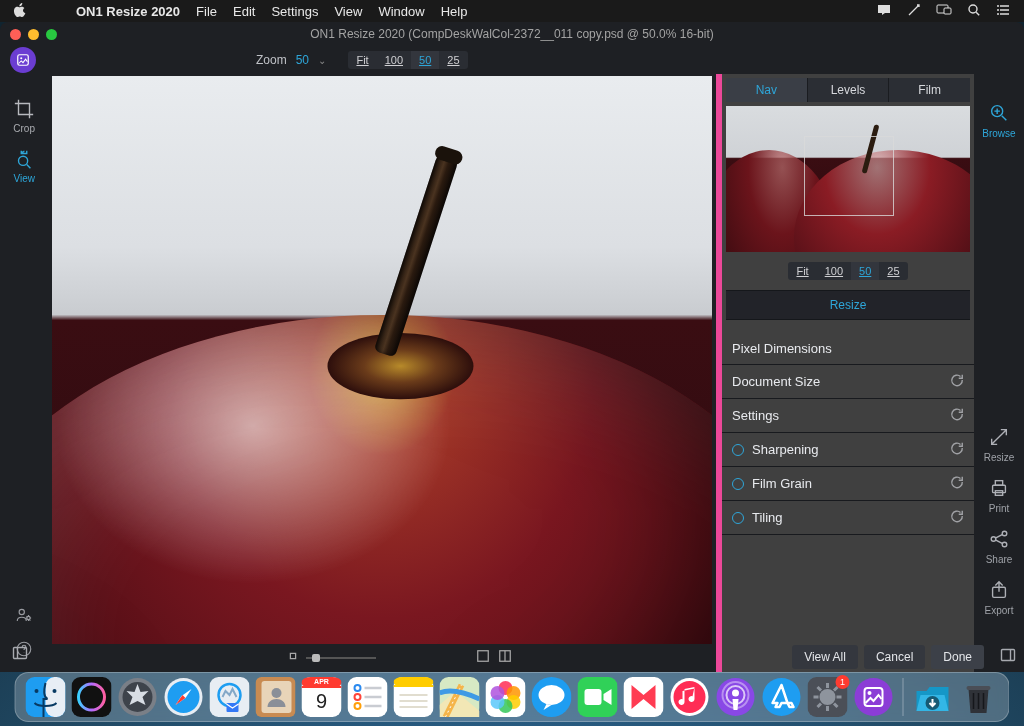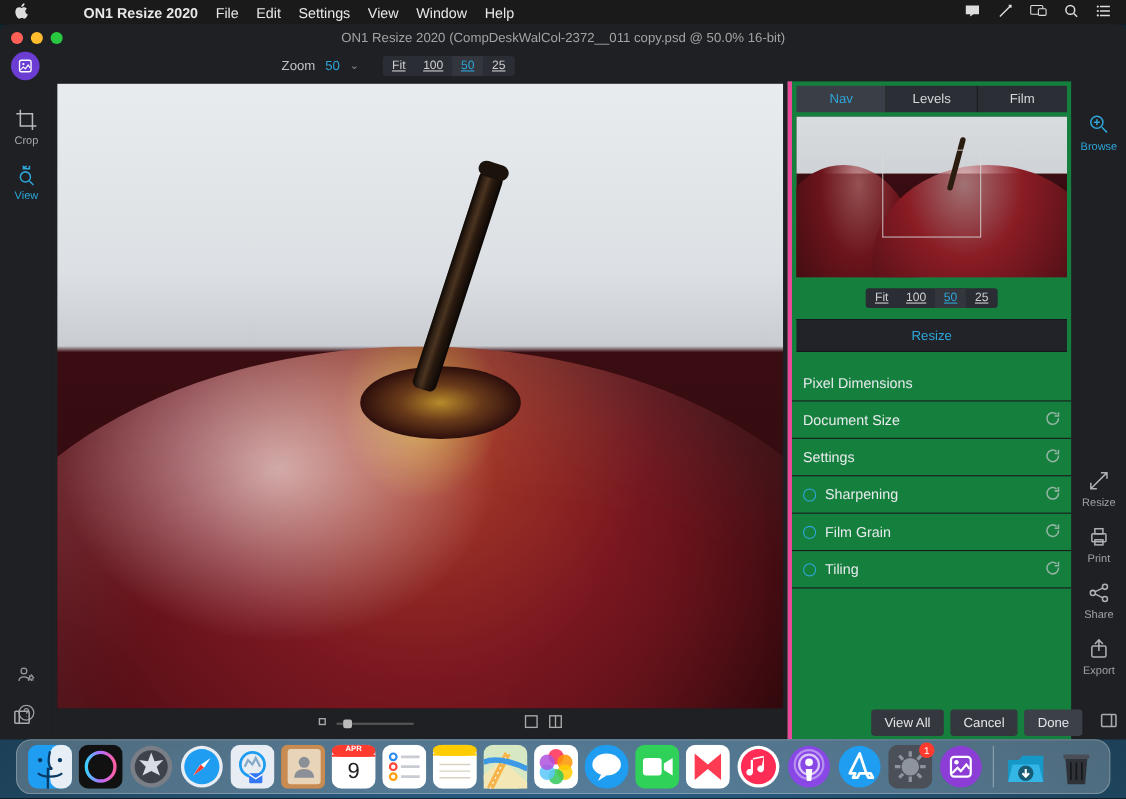--- a/index.html
+++ b/index.html
@@ -29,21 +29,21 @@
   .zoom-val { color:#2ea6d9; margin:0 3px;}
   .seg { display:flex; margin-left:16px; background:#2a2d33; border-radius:3px; overflow:hidden;}
   .seg button { background:transparent; border:none; color:#cfcfd2; font-size:11px; padding:3px 8px; cursor:pointer;text-decoration:underline;}
   .seg button.active { color:#2ea6d9; background:#33363d;}
   .chev { color:#888; font-size:10px; }
 
   
   .content { flex: 1; display: flex; min-height: 0; }
 
   .left-tools { width: 48px; background: #1e2024; display:flex; flex-direction:column; align-items:center; padding-top: 20px; gap: 6px; color:#a9abb0; font-size:10px; }
-  .tool { display:flex; flex-direction:column; align-items:center; gap:3px; cursor:pointer; padding:4px 0;}
+  .tool { display:flex; flex-direction:column; align-items:flex-end; gap:3px; cursor:pointer; padding:4px 0;}
   .tool svg { width:22px; height:22px; fill:none; stroke:#b7b9be; stroke-width:1.5;}
   .tool.active svg { stroke:#2ea6d9; }
   .tool.active span { color:#2ea6d9;}
   .left-tools .spacer { flex:1; }
   .left-bottom { display:flex; flex-direction:column; align-items:center; gap:14px; padding-bottom: 12px;}
   .left-bottom svg { width:18px; height:18px; fill:none; stroke:#9a9ca2; stroke-width:1.5;}
 
   .canvas-area { flex:1; background:#1e2024; display:flex; flex-direction:column; min-width:0;}
   .canvas-wrap { flex:1; margin: 2px 4px 0 4px; position:relative; overflow:hidden;}
   .canvas-bottom { height:28px; display:flex; align-items:center; gap:10px; padding:0 8px; color:#aaa;}
@@ -62,21 +62,21 @@
   .apple-dip { position:absolute; left:44%; top:42%; width:22%; height:18%; border-radius:50%;
     background: radial-gradient(ellipse at 50% 50%, #b78a2a 0%, #6a3b1a 35%, #2e0f0c 70%, #120607 100%);
     transform: translate(-10%, 0) scaleY(.65); filter: blur(.3px);}
   .stem { position:absolute; left:50%; top:12%; width:22px; height:210px; transform-origin: bottom center;
     transform: translateX(-40%) rotate(18deg);
     background: linear-gradient(90deg,#1c120b,#4a3320 40%,#2a1a0f 60%,#0c0806);
     border-radius: 10px 10px 6px 6px; box-shadow: 2px 0 4px #0008 inset;}
   .stem::after{content:"";position:absolute;top:-6px;left:-3px;width:28px;height:14px;border-radius:8px;background:#1a120b;}
 
   
-  .right-panel { width:258px; background:#15803d; border-left:4px solid #ec4899; display:flex; flex-direction:column;}
+  .right-panel { width:258px; background:#404040; border-left:6px solid #ec4899; display:flex; flex-direction:column;}
   .tabs3 { display:flex; margin:4px 4px 0 4px;}
   .tabs3 button { flex:1; background:#2b2e34; border:none; color:#d6d8dc; font-size:12px; padding:5px 0; cursor:pointer; border-right:1px solid #1a1c20;}
   .tabs3 button:last-child{border-right:none;}
   .tabs3 button.active { background:#3a3e46; color:#2ea6d9;}
   .nav-thumb { margin:4px; height:146px; position:relative; background:#555; overflow:hidden;}
   .nav-thumb .bg { position:absolute; inset:0; background: linear-gradient(180deg,#d9dcdf 0%,#cfd2d6 35%,#3a0d12 36%,#27080d 100%);}
   .nav-thumb .ap { position:absolute; left:28%; top:30%; width:85%; height:120%; border-radius:50%;
      background: radial-gradient(ellipse at 40% 10%, #e7b6b699 0%, #8a1c24 30%, #4c0e15 70%, #240609 100%);}
   .nav-thumb .ap2 { position:absolute; left:-10%; top:30%; width:55%; height:120%; border-radius:50%;
      background: radial-gradient(ellipse at 60% 10%, #c37373aa 0%, #6b141b 30%, #3a0b10 70%, #1d0508 100%);}

